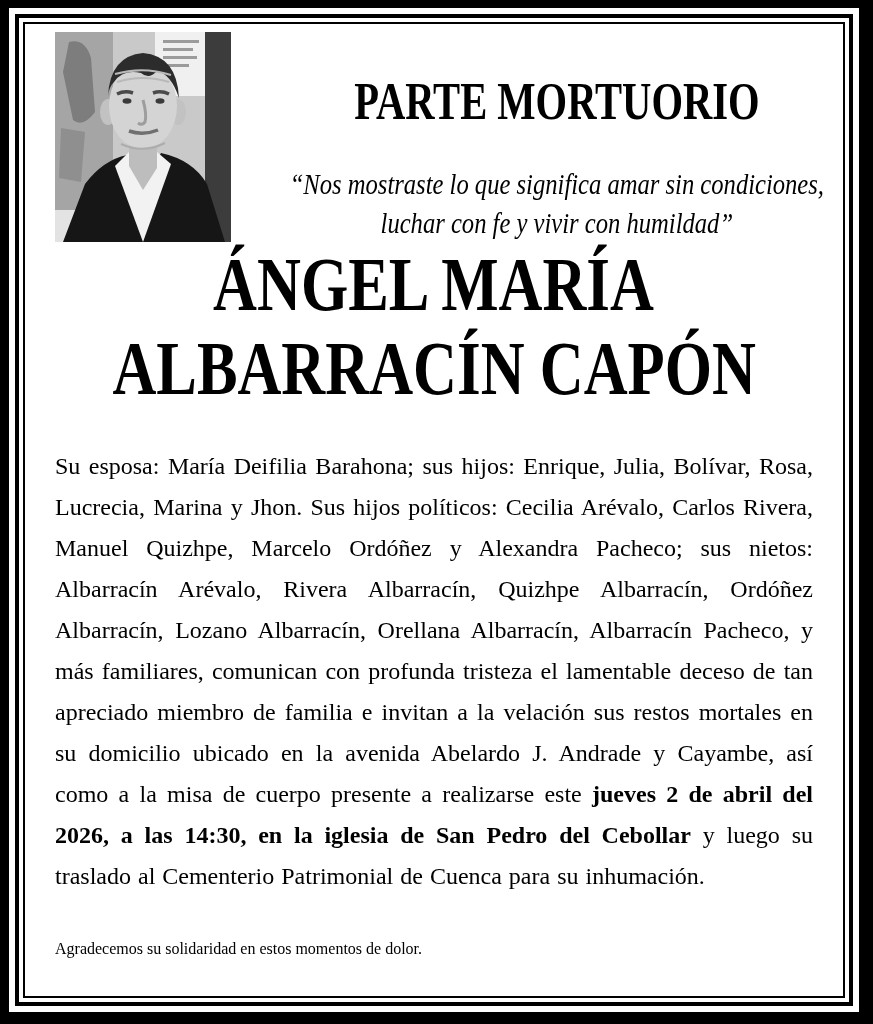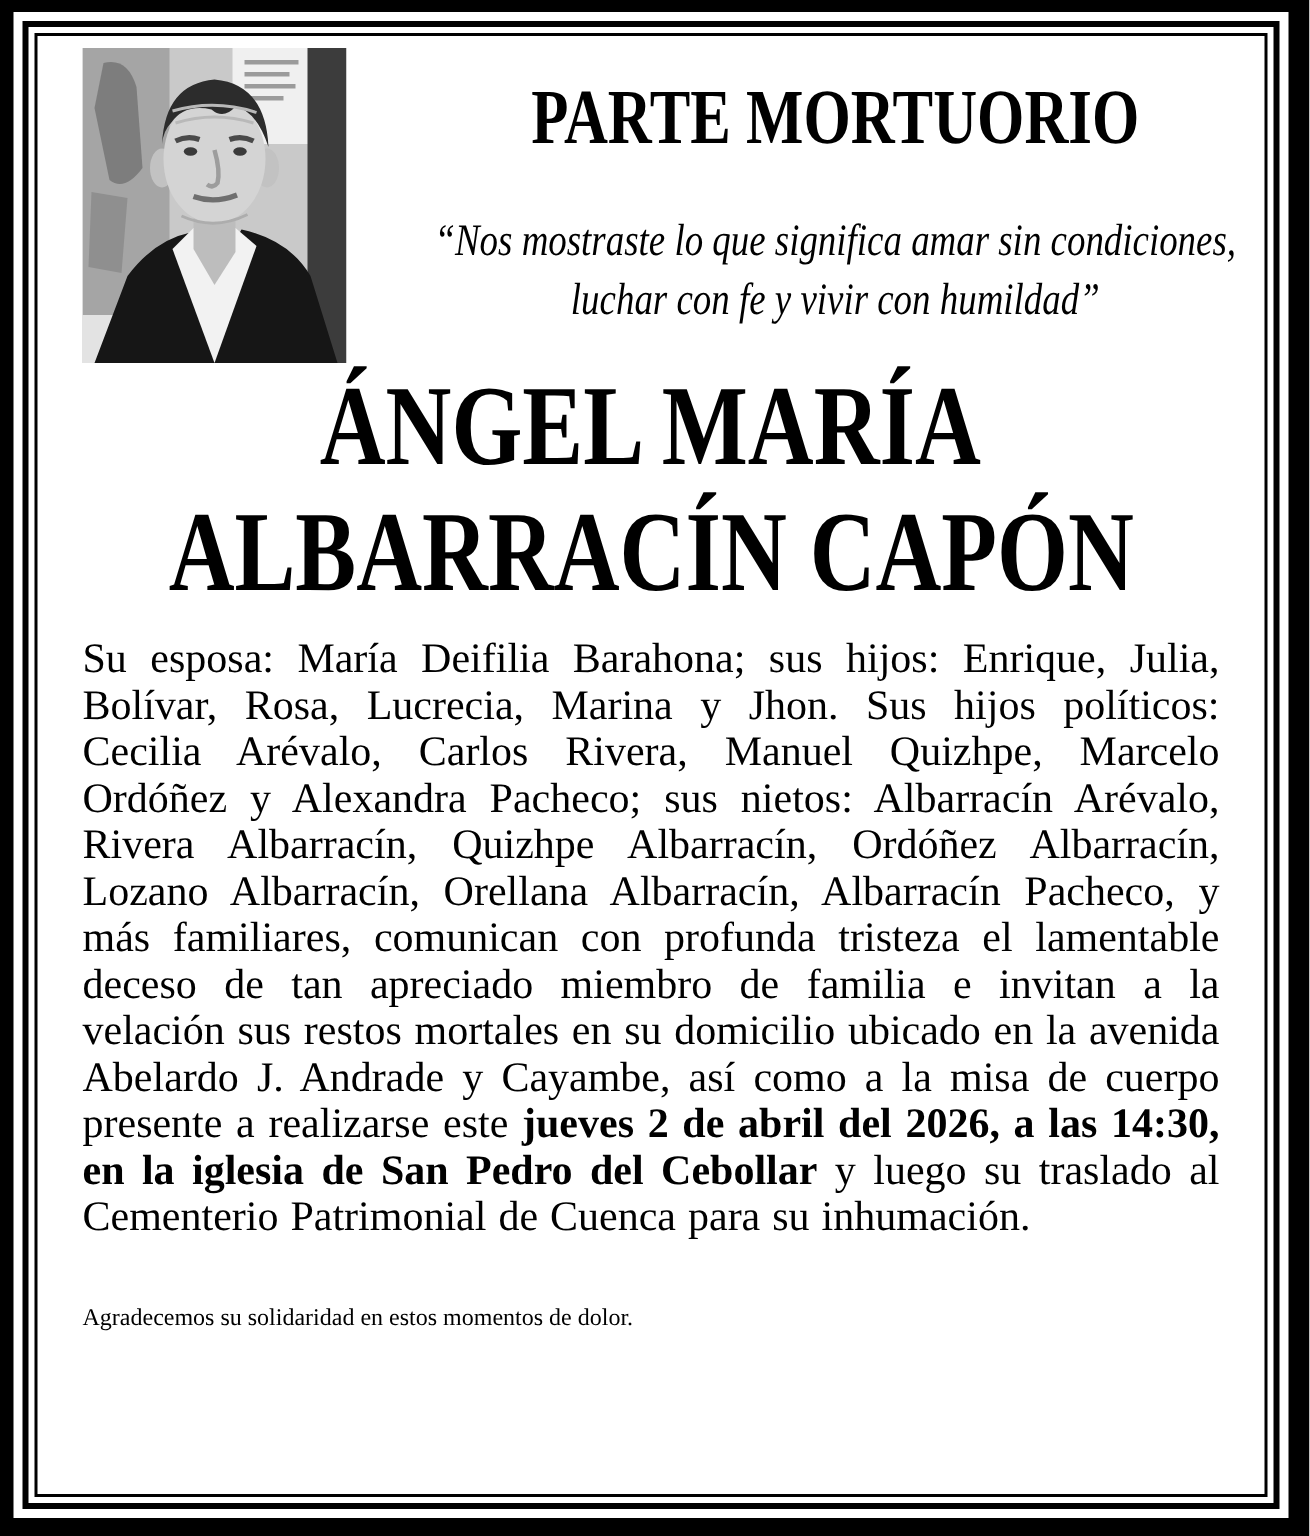--- a/index.html
+++ b/index.html
@@ -23,21 +23,21 @@
     padding: 4px;
   }
   .frame-inner {
     width: 100%; height: 100%;
     border: 2px solid #000000;
     padding: 2px 30px 6px 30px;
     overflow: hidden;
   }
 
   
-  .header-row { display: flex; align-items: flex-start; }
+  .header-row { display: flex; align-items: flex-end; }
   .photo-wrap {
     flex: none;
     width: 176px; height: 210px;
     margin-top: 6px;
     overflow: hidden;
     background: #cfcfcf;
   }
   .header-text {
     flex: 1;
     margin-right: 40px;
@@ -81,23 +81,23 @@
     font-size: 46px;
     line-height: 52px;
     margin-top: 6px;
     white-space: nowrap;
     transform: scaleX(0.88);
     transform-origin: center;
   }
 
   
   .announcement {
-    margin-top: 14px;
-    font-size: 28px;
-    line-height: 31px;
+    margin-top: 36px;
+    font-size: 24px;
+    line-height: 41px;
     text-align: justify;
     word-spacing: 1px;
   }
   .announcement .bold { font-weight: bold; }
   .thanks-line {
     margin-top: 36px;
     font-size: 16px;
     line-height: 31px;
   }
   .funeral-home {

